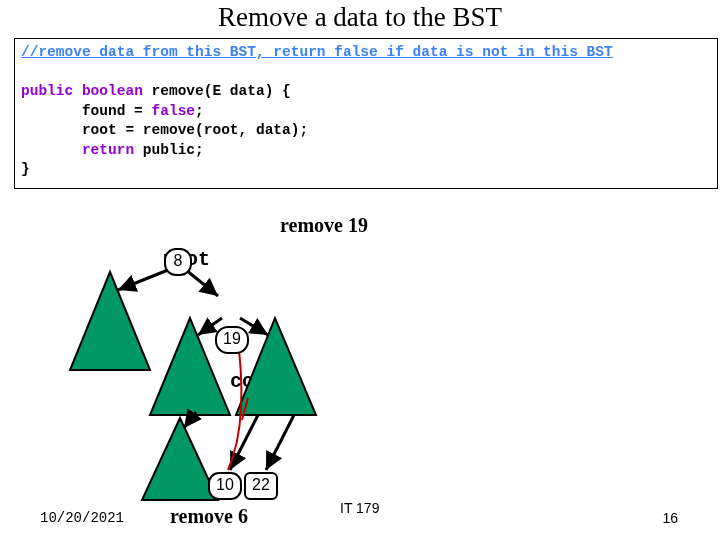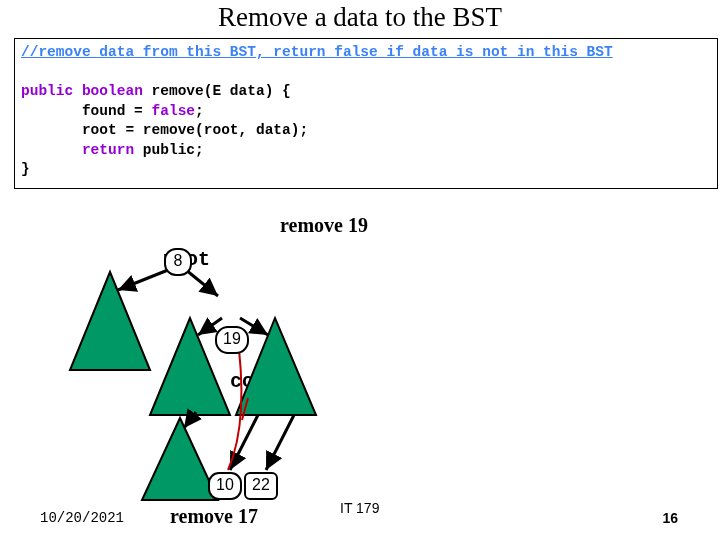--- a/index.html
+++ b/index.html
@@ -94,21 +94,20 @@
     font-size: 14px;
     color: #000;
   }
   .slidenum {
     position: absolute;
     right: 30px;
     top: 510px;
     font-family: Arial, sans-serif;
     font-size: 14px;
     color: #000;
-    font-weight: bold;
   }
   .node {
     position: absolute;
     border: 2px solid #000;
     background: #fff;
     font-family: Arial, sans-serif;
     font-size: 16px;
     text-align: center;
     line-height: 22px;
     border-radius: 12px;
@@ -137,21 +136,21 @@
 
 <span class="kw">public</span><span class="kw"> boolean</span><span class="plain-bold"> remove(E data) {</span>
 <span class="plain-bold">       found = </span><span class="kw">false</span><span class="plain-bold">;</span>
 <span class="plain-bold">       root = remove(root, data);</span>
 <span class="kw">       return</span><span class="plain-bold"> public;</span>
 <span class="plain-bold">}</span></div>
 
   <div class="root-label">root</div>
   <div class="remove19">remove 19</div>
   <div class="copy-label">copy</div>
-  <div class="remove10">remove 17</div>
+  <div class="remove10">remove 6</div>
 
   <svg class="tree">
     <defs>
       <marker id="arrB" markerWidth="8" markerHeight="8" refX="6" refY="3" orient="auto">
         <path d="M0,0 L6,3 L0,6 Z" fill="#000"></path>
       </marker>
       <marker id="arrR" markerWidth="8" markerHeight="8" refX="6" refY="3" orient="auto">
         <path d="M0,0 L6,3 L0,6 Z" fill="#c00000"></path>
       </marker>
     </defs>

